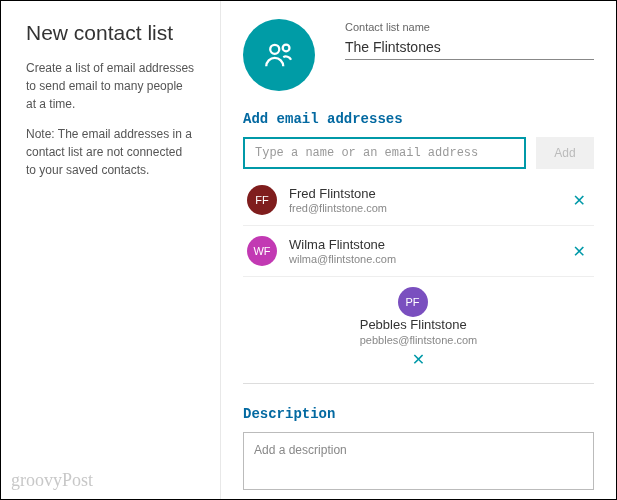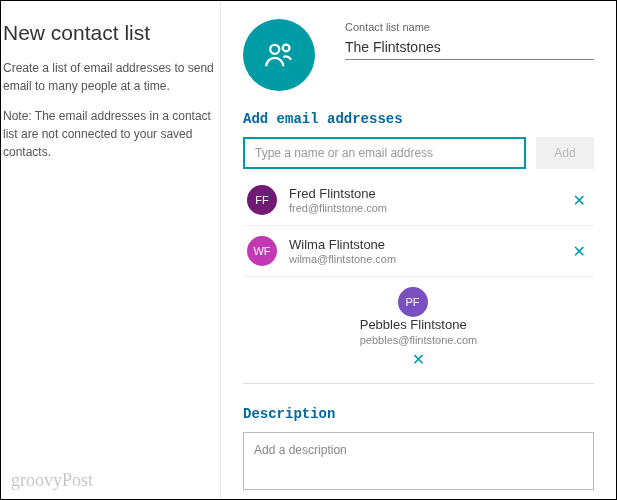--- a/index.html
+++ b/index.html
@@ -11,21 +11,21 @@
       overflow: hidden;
       position: relative;
       border: 1px solid #000;
     }
     .container {
       display: flex;
       height: 100%;
     }
     .left-panel {
       width: 220px;
-      padding: 20px 2px;
+      padding: 20px 25px;
       border-right: 1px solid #e8e8e8;
     }
     .left-title {
       font-size: 21px;
       font-weight: 400;
       color: #333;
       margin-bottom: 14px;
     }
     .left-desc {
       font-size: 12px;
@@ -85,20 +85,21 @@
       gap: 10px;
       margin-bottom: 6px;
     }
     .email-input {
       flex: 1;
       border: 2px solid #0099a8;
       font-size: 12px;
       padding: 7px 10px;
       outline: none;
       color: #333;
+      font-family: Liberation Mono, monospace;
     }
     .email-input::placeholder { color: #999; }
     .add-btn {
       width: 58px;
       border: none;
       background: #f0f0f0;
       color: #bbb;
       font-size: 12px;
       cursor: not-allowed;
     }
@@ -212,21 +213,21 @@
     </div>
 
     <div class="section-title">Add email addresses</div>
     <div class="add-row">
       <input class="email-input" type="text" placeholder="Type a name or an email address" style="">
       <button class="add-btn" disabled="">Add</button>
     </div>
 
     <div class="contact-list" id="contact-list">
         <div class="contact-row">
-          <div class="initials" style="background:#701a75">FF</div>
+          <div class="initials" style="background:#7f1d1d">FF</div>
           <div class="contact-info">
             <div class="contact-name">Fred Flintstone</div>
             <div class="contact-email">fred@flintstone.com</div>
           </div>
           <div class="remove-x">✕</div>
         </div>
         <div class="contact-row">
           <div class="initials" style="background:#c239b3">WF</div>
           <div class="contact-info">
             <div class="contact-name">Wilma Flintstone</div>

